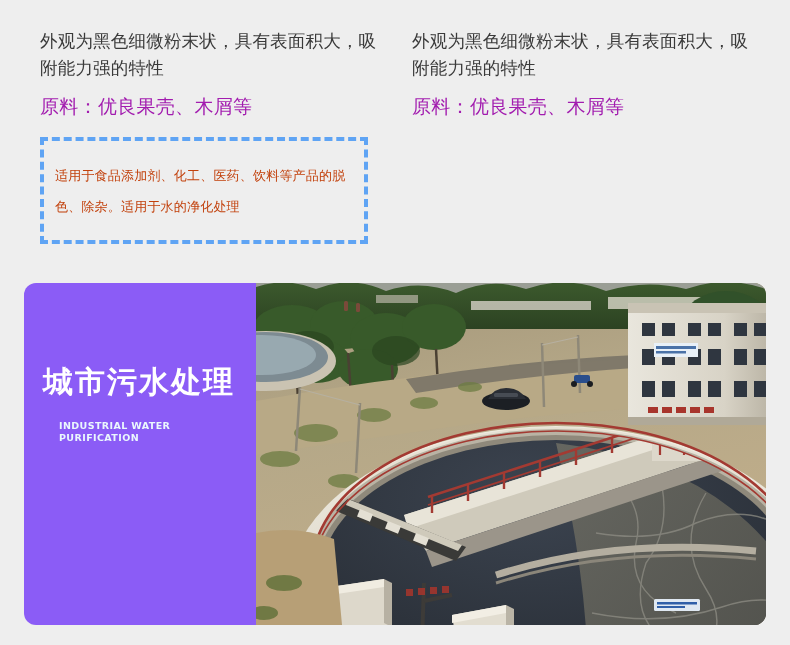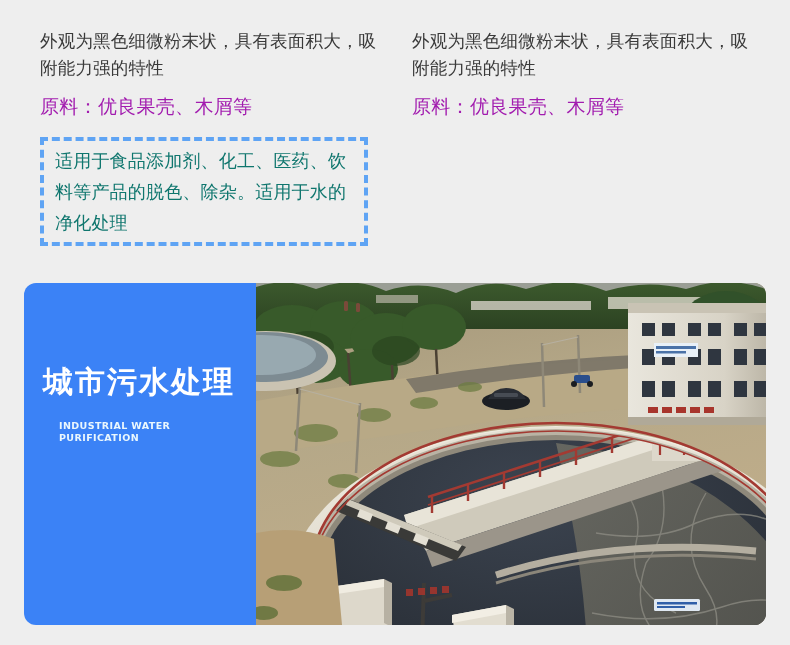--- a/index.html
+++ b/index.html
@@ -56,42 +56,42 @@
     border: 4px dashed #5fa4f4;
     box-sizing: border-box;
     width: 328px;
     min-height: 107px;
     display: flex;
     align-items: center;
   }
   .info-col.right .dashed-box { width: 328px; }
 
   .dashed-text {
-    font-size: 18px;
+    font-size: 13px;
     line-height: 31px;
-    color: #0f766e;
+    color: #c2410c;
     padding: 4px 8px 4px 11px;
     letter-spacing: 0.2px;
   }
 
   
   .card {
     position: absolute;
     left: 24px;
     top: 283px;
     width: 742px;
     height: 342px;
     border-radius: 12px;
     overflow: hidden;
     display: flex;
   }
   .panel {
     width: 232px;
     flex: 0 0 232px;
-    background: #3b82f6;
+    background: #8b5cf6;
     position: relative;
     padding: 0 16px 0 19px;
     box-sizing: border-box;
   }
   .panel-title {
     margin: 0;
     padding-top: 82px;
     font-size: 30px;
     font-weight: bold;
     color: #ffffff;

